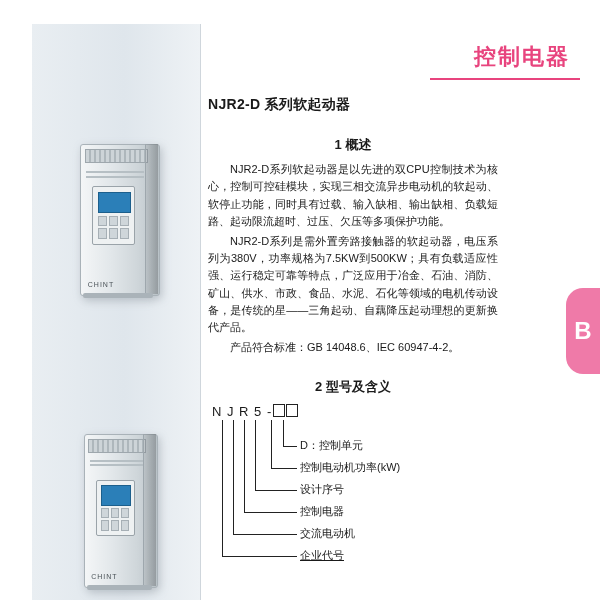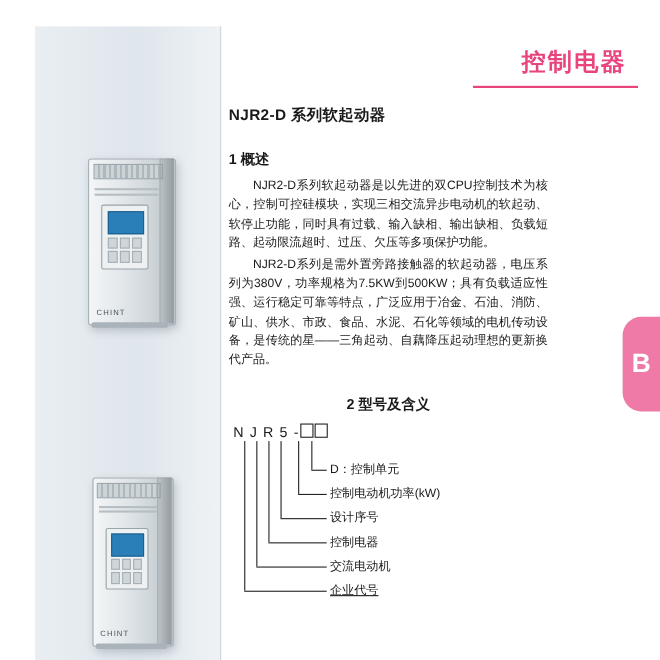--- a/index.html
+++ b/index.html
@@ -177,20 +177,21 @@
   .doc-title {
     font-size: 14px;
     font-weight: bold;
     margin: 0 0 22px 0;
     letter-spacing: 0.3px;
   }
   .sec-head {
     font-size: 13px;
     font-weight: bold;
     margin: 0 0 7px 0;
+    text-align: center;
   }
   .para {
     font-size: 11px;
     line-height: 1.58;
     text-indent: 22px;
     margin: 0 0 2px 0;
     text-align: justify;
   }
   .para-last {
     margin-bottom: 16px;
@@ -297,20 +298,21 @@
 
     <h1 class="doc-title">NJR2-D 系列软起动器</h1>
 
     <h2 class="sec-head">
       <span>1</span>
       <span>概述</span>
     </h2>
 
     <p class="para">NJR2-D系列软起动器是以先进的双CPU控制技术为核心，控制可控硅模块，实现三相交流异步电动机的软起动、软停止功能，同时具有过载、输入缺相、输出缺相、负载短路、起动限流超时、过压、欠压等多项保护功能。</p>
     <p class="para">NJR2-D系列是需外置旁路接触器的软起动器，电压系列为380V，功率规格为7.5KW到500KW；具有负载适应性强、运行稳定可靠等特点，广泛应用于冶金、石油、消防、矿山、供水、市政、食品、水泥、石化等领域的电机传动设备，是传统的星——三角起动、自藕降压起动理想的更新换代产品。</p>
+    <p class="para para-last">产品符合标准：GB 14048.6、IEC 60947-4-2。</p>
 
     <h2 class="sec-head2">
       <span>2</span>
       <span>型号及含义</span>
     </h2>
 
     <div class="model">
       <div class="model-code">
         <span>N J R 5 -</span><span class="box"></span><span class="box"></span>
       </div>

